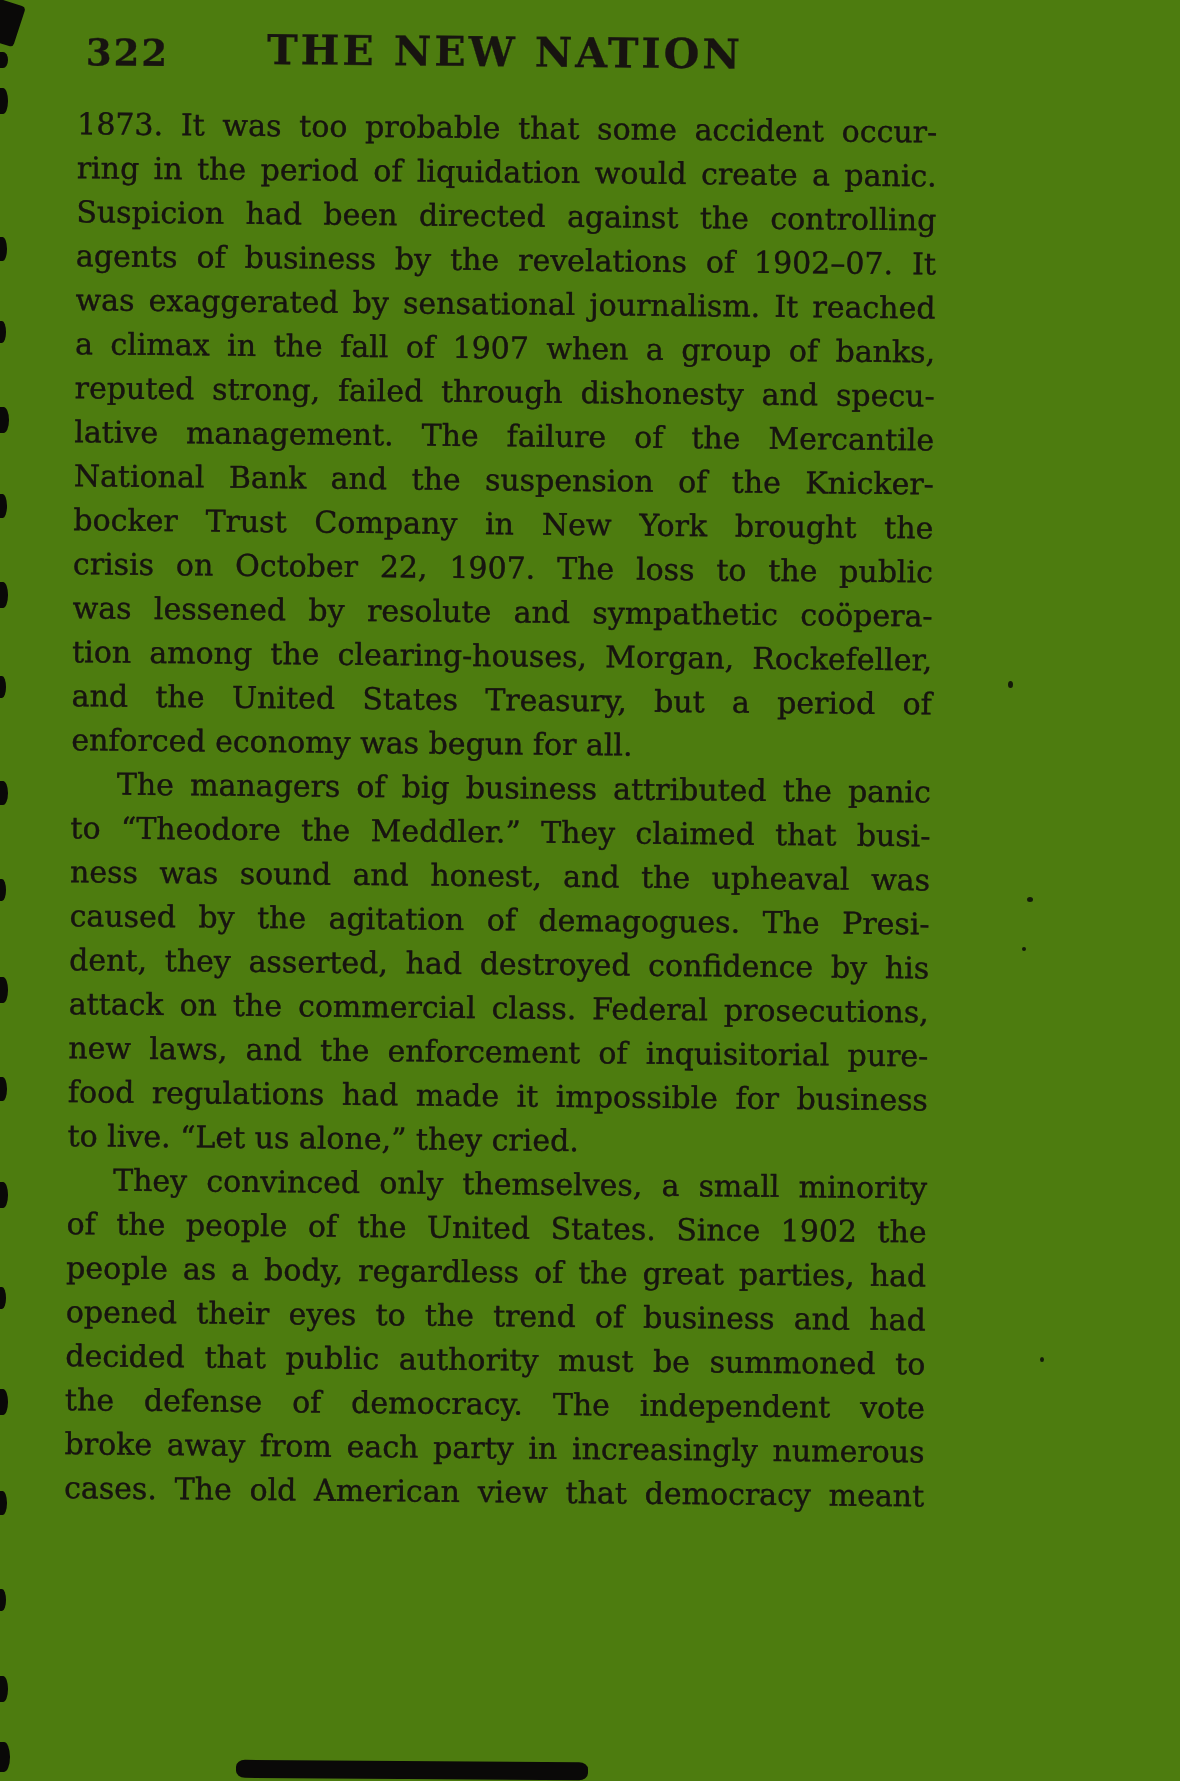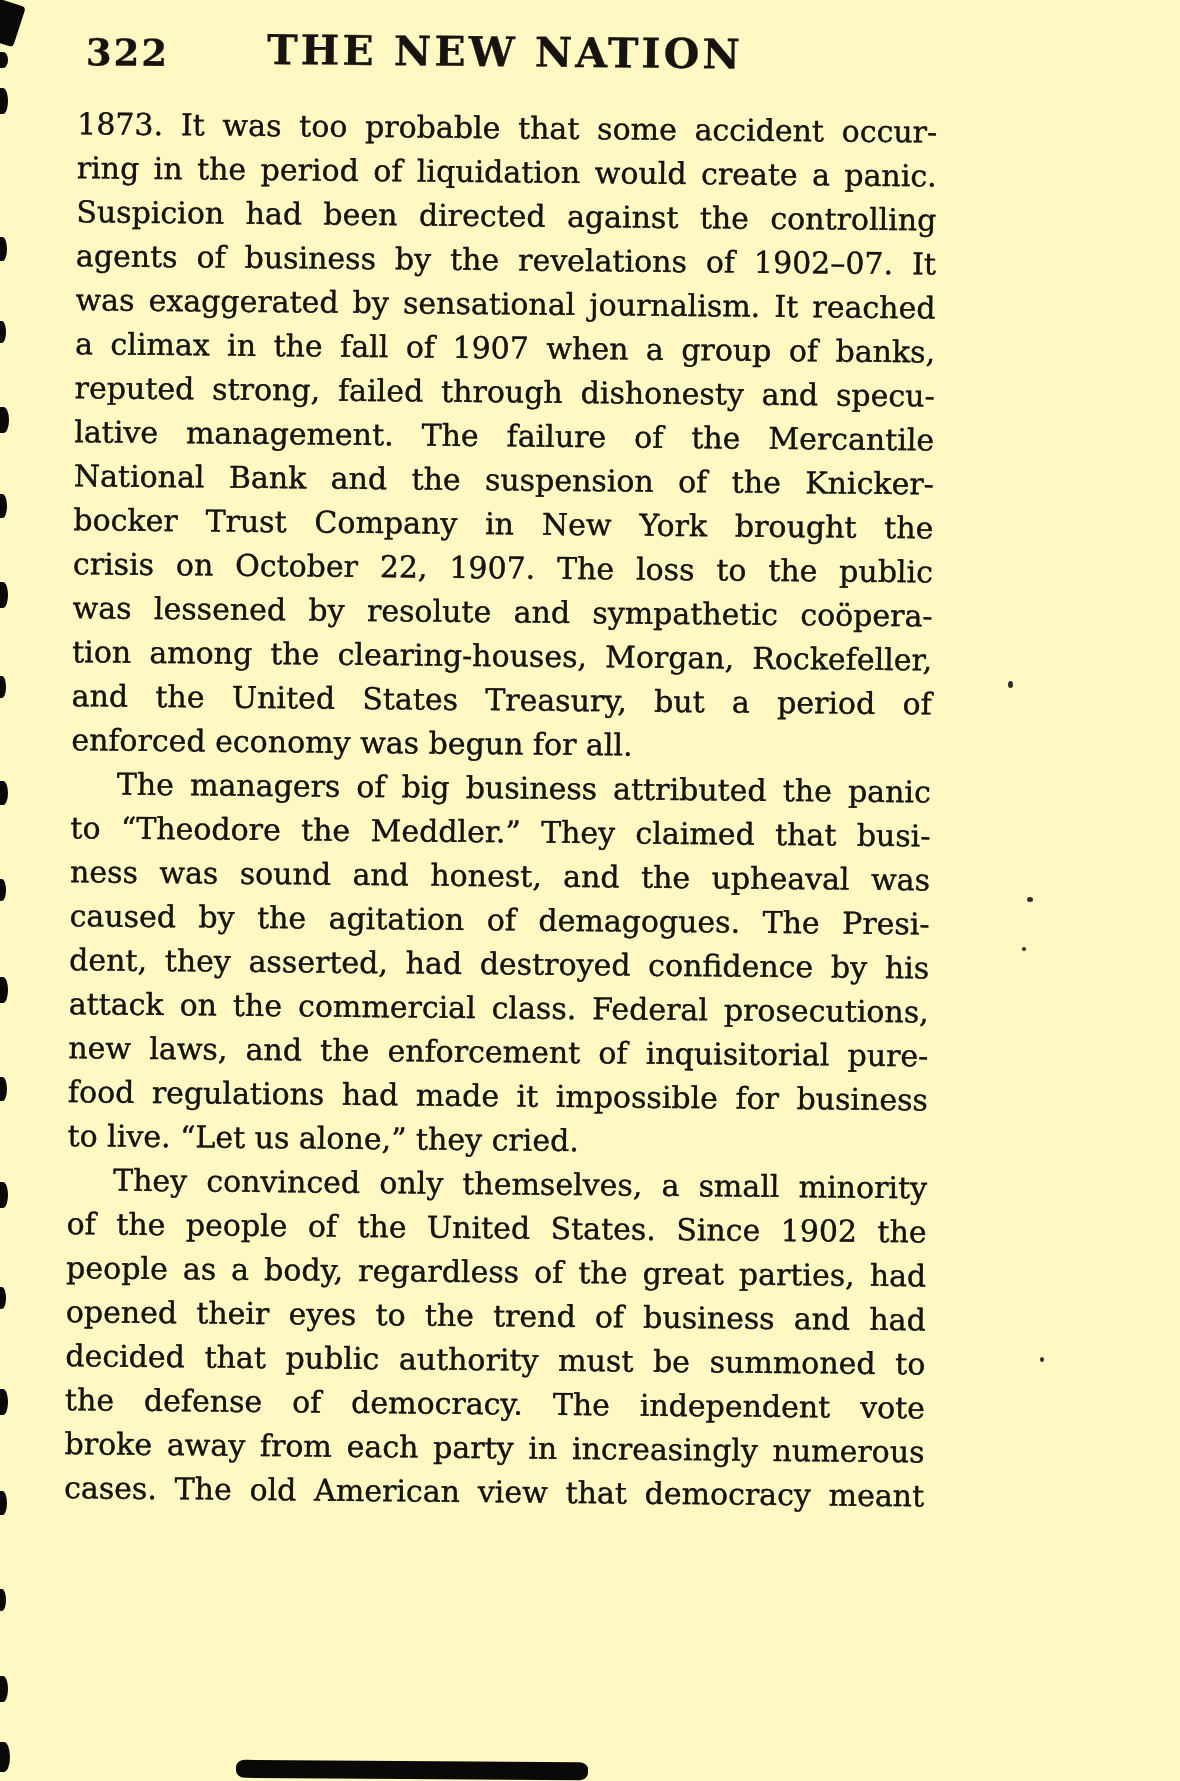--- a/index.html
+++ b/index.html
@@ -6,21 +6,21 @@
 
   html, body {
     width: 1180px;
     background: #f4f2ed;
   }
 
   .page {
     position: relative;
     width: 1180px;
     height: 1781px;
-    background: #fef9c3;
+    background: #4d7c0f;
     overflow: hidden;
     font-family: "DejaVu Serif", serif;
     color: #171410;
   }
 
   .scan-rotate {
     position: absolute;
     left: 0;
     top: 0;
     width: 1010px;

